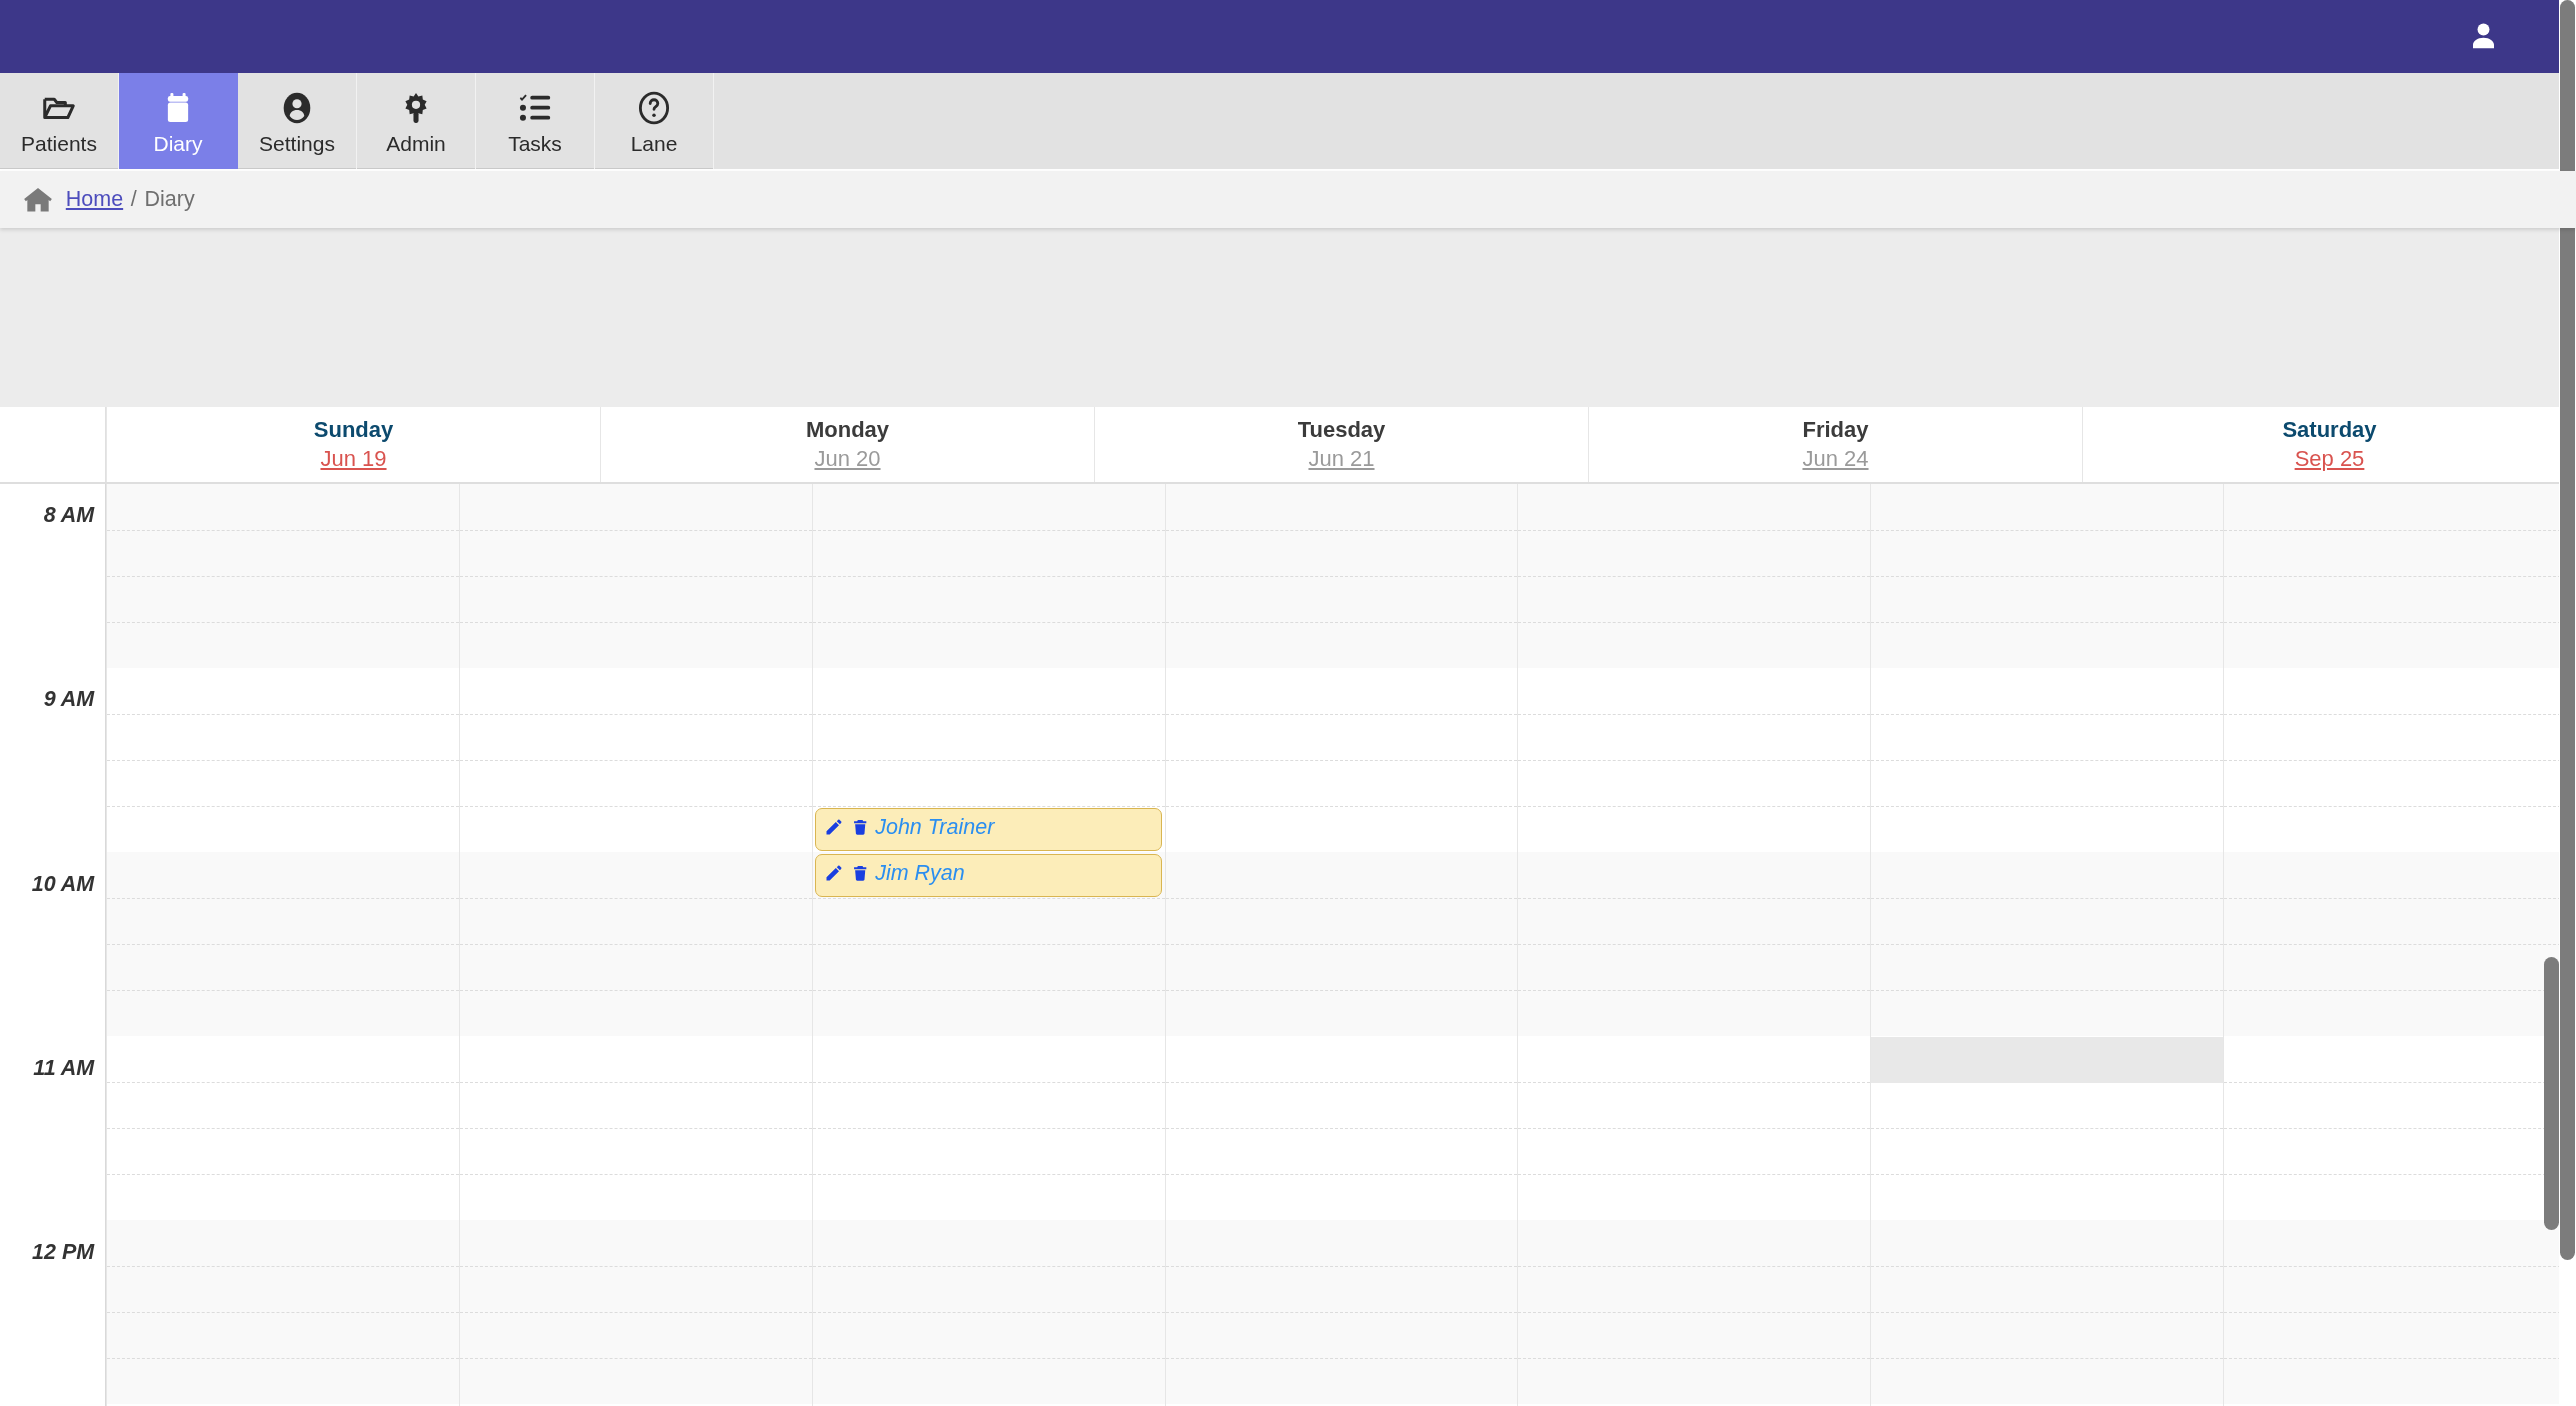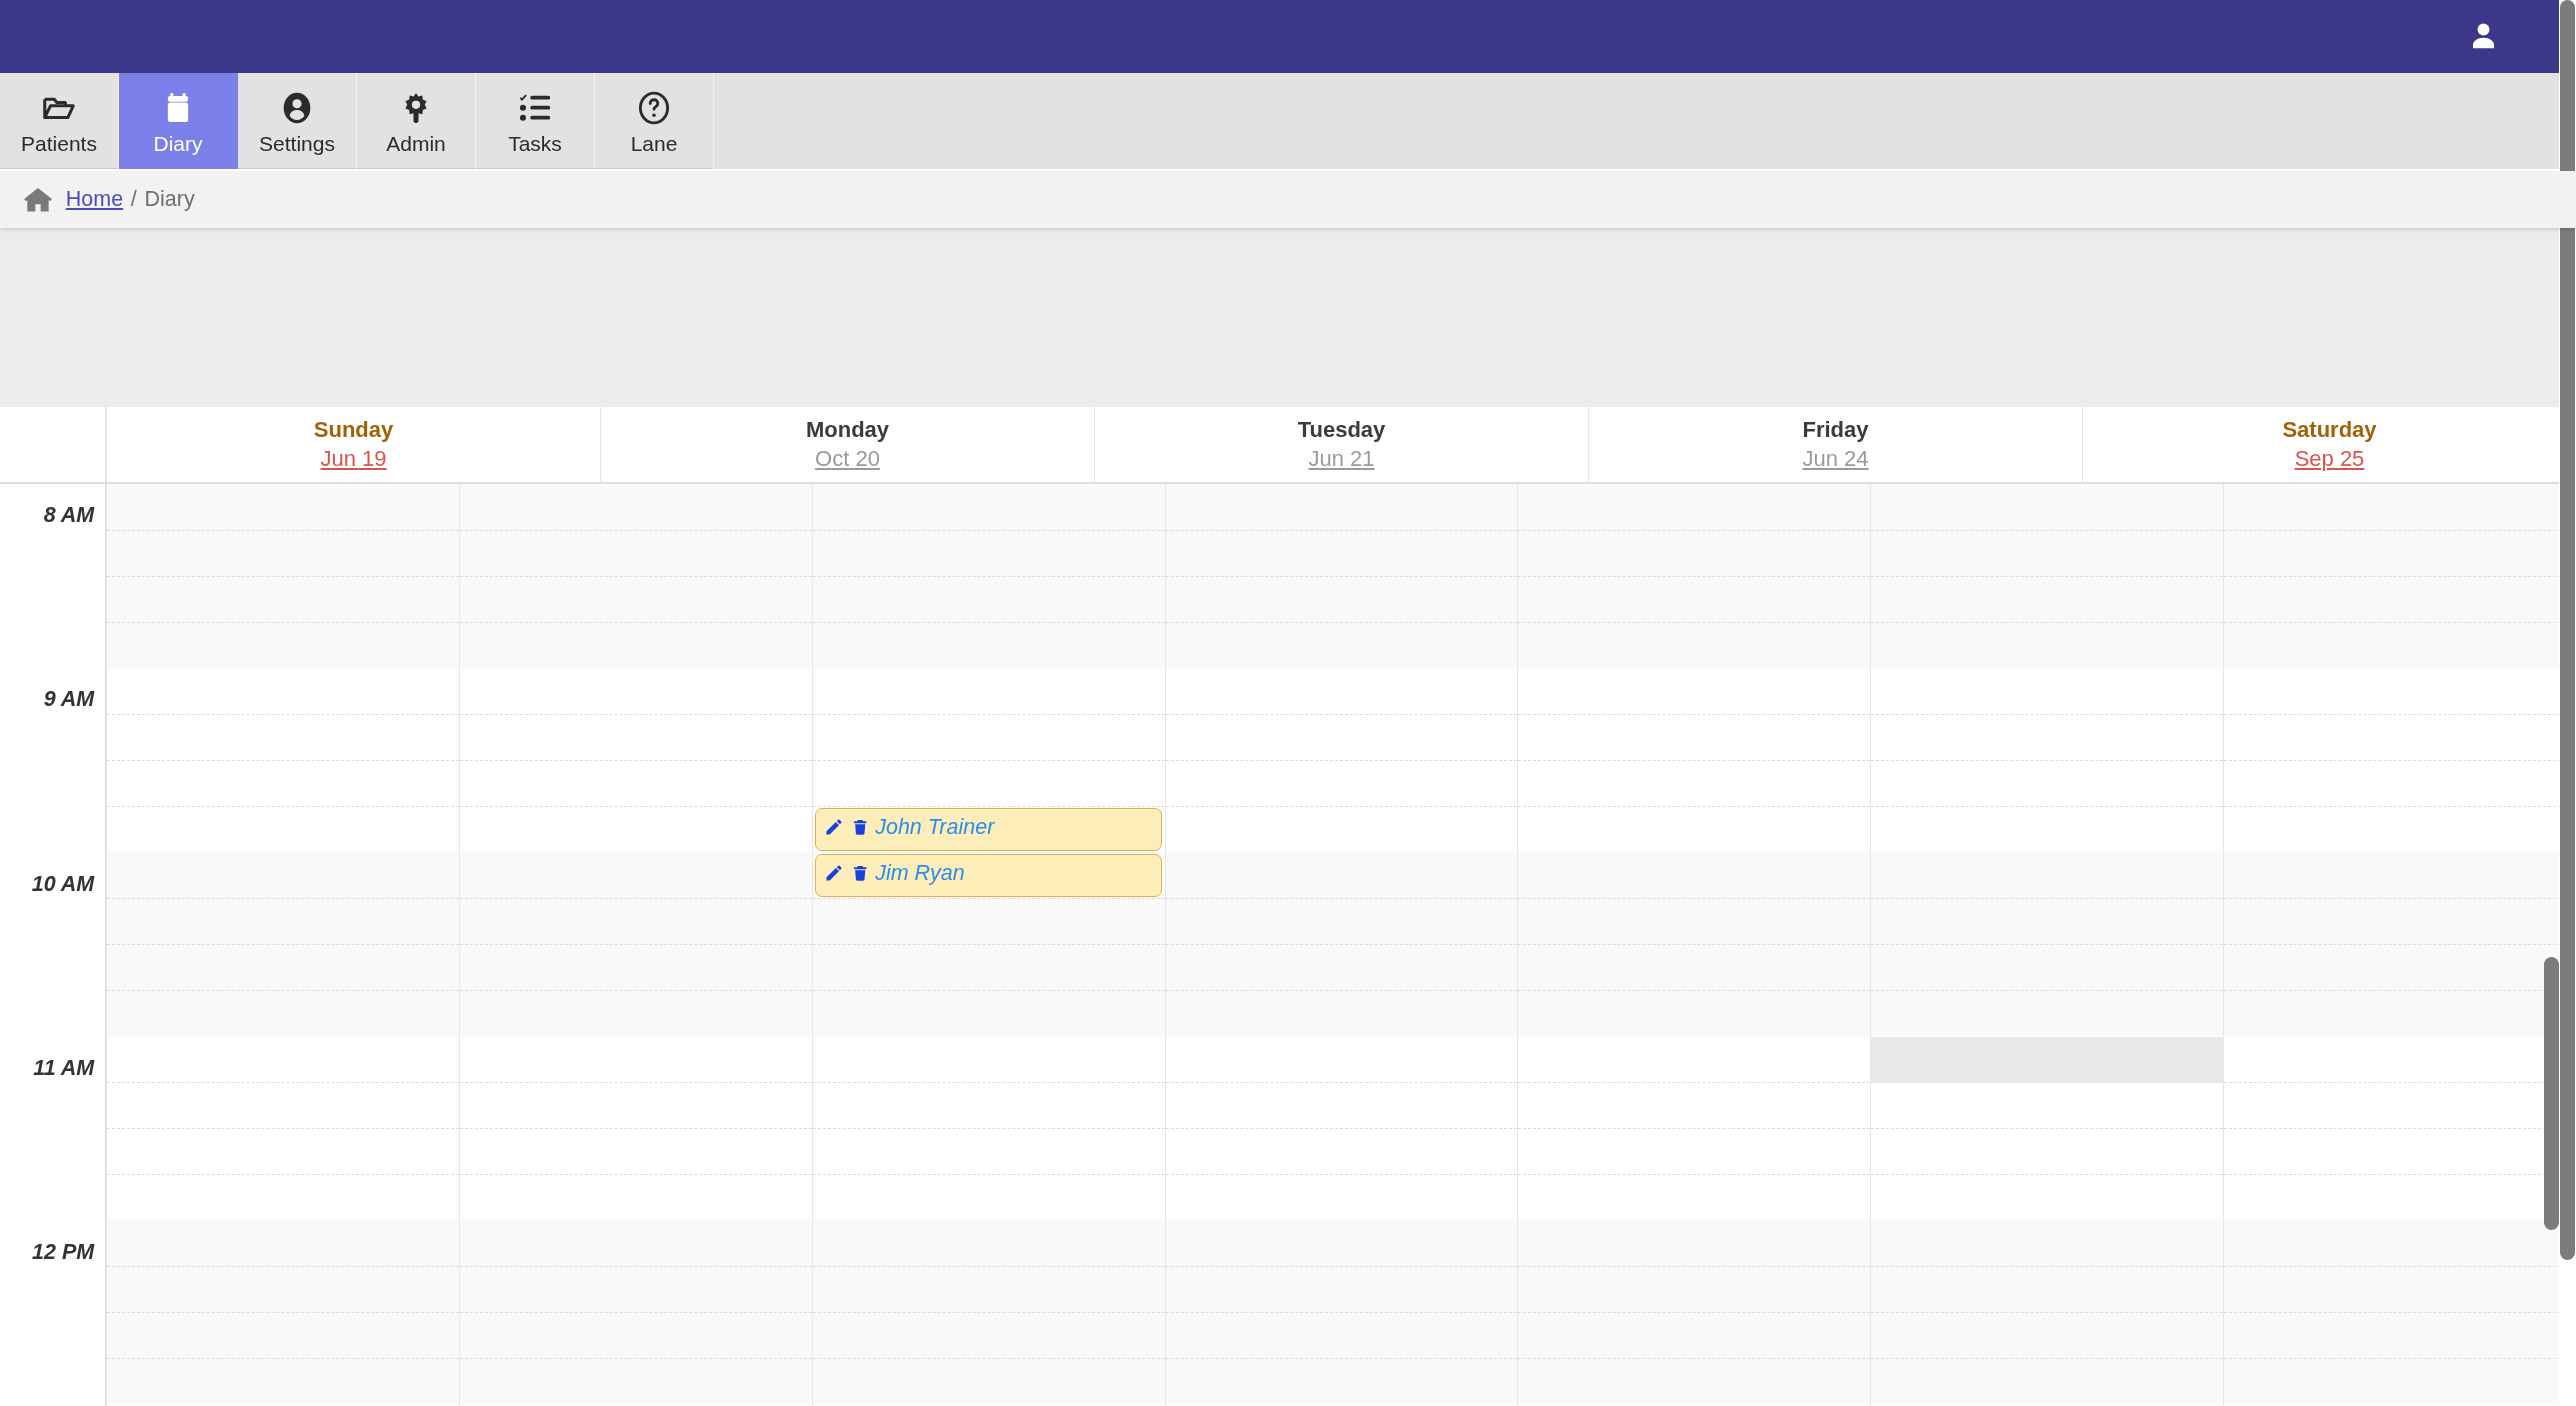--- a/index.html
+++ b/index.html
@@ -143,21 +143,21 @@
   .gutter-head { width: 106px; flex: 0 0 106px; border-right: 1.5px solid #e0e0e0; }
   .day-head {
     flex: 1 1 0;
     border-left: 1.5px solid #e6e6e6;
     display: flex; flex-direction: column;
     align-items: center; justify-content: center;
     gap: 3.1px;
   }
   .day-name { font-size: 22px; font-weight: bold; color: #3b3b3b; }
   .day-date { font-size: 22px; color: #9a9a9a; text-decoration: underline; }
-  .day-head.weekend .day-name { color: #a16207; }
+  .day-head.weekend .day-name { color: #0c4a6e; }
   .day-head.weekend .day-date { color: #d9534f; }
 
   .cal-body {
     position: relative;
     height: 922px;
     overflow: hidden;
     font-style: italic;
   }
   .cal-grid { display: flex; position: relative; }
   .gutter {
@@ -355,21 +355,21 @@
 <div class="calendar">
 
   <div class="cal-head">
     <div class="gutter-head"></div>
     <div class="day-head weekend">
       <span class="day-name">Sunday</span>
       <span class="day-date">Jun 19</span>
     </div>
     <div class="day-head">
       <span class="day-name">Monday</span>
-      <span class="day-date">Oct 20</span>
+      <span class="day-date">Jun 20</span>
     </div>
     <div class="day-head">
       <span class="day-name">Tuesday</span>
       <span class="day-date">Jun 21</span>
     </div>
     <div class="day-head">
       <span class="day-name">Friday</span>
       <span class="day-date">Jun 24</span>
     </div>
     <div class="day-head weekend">

